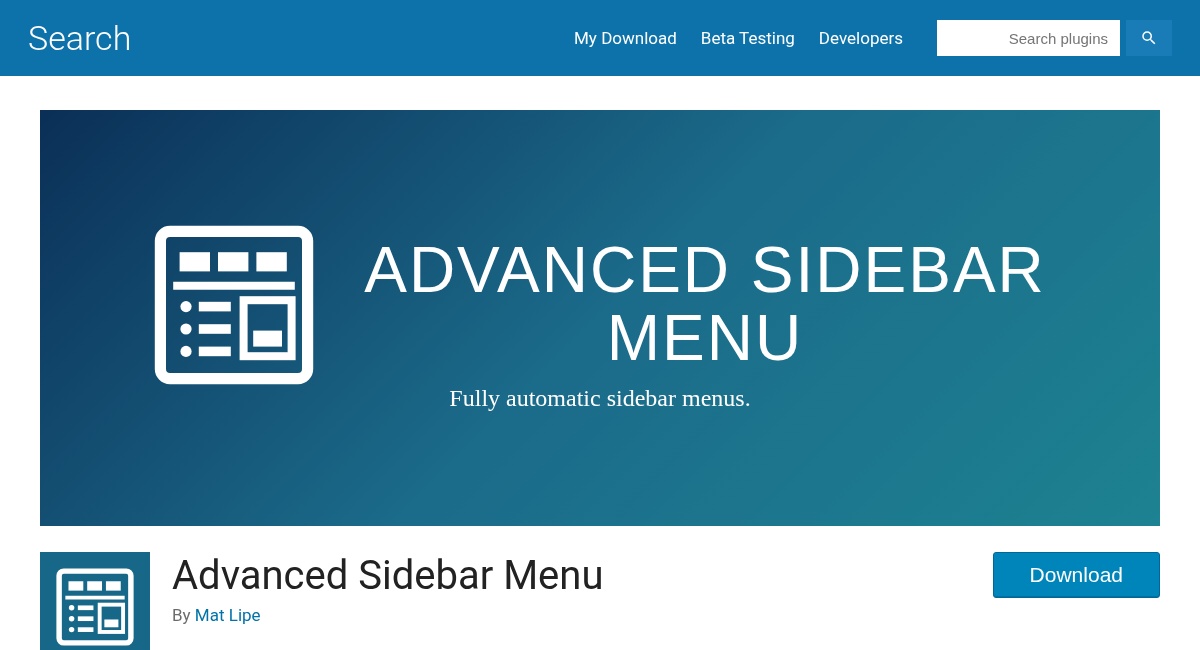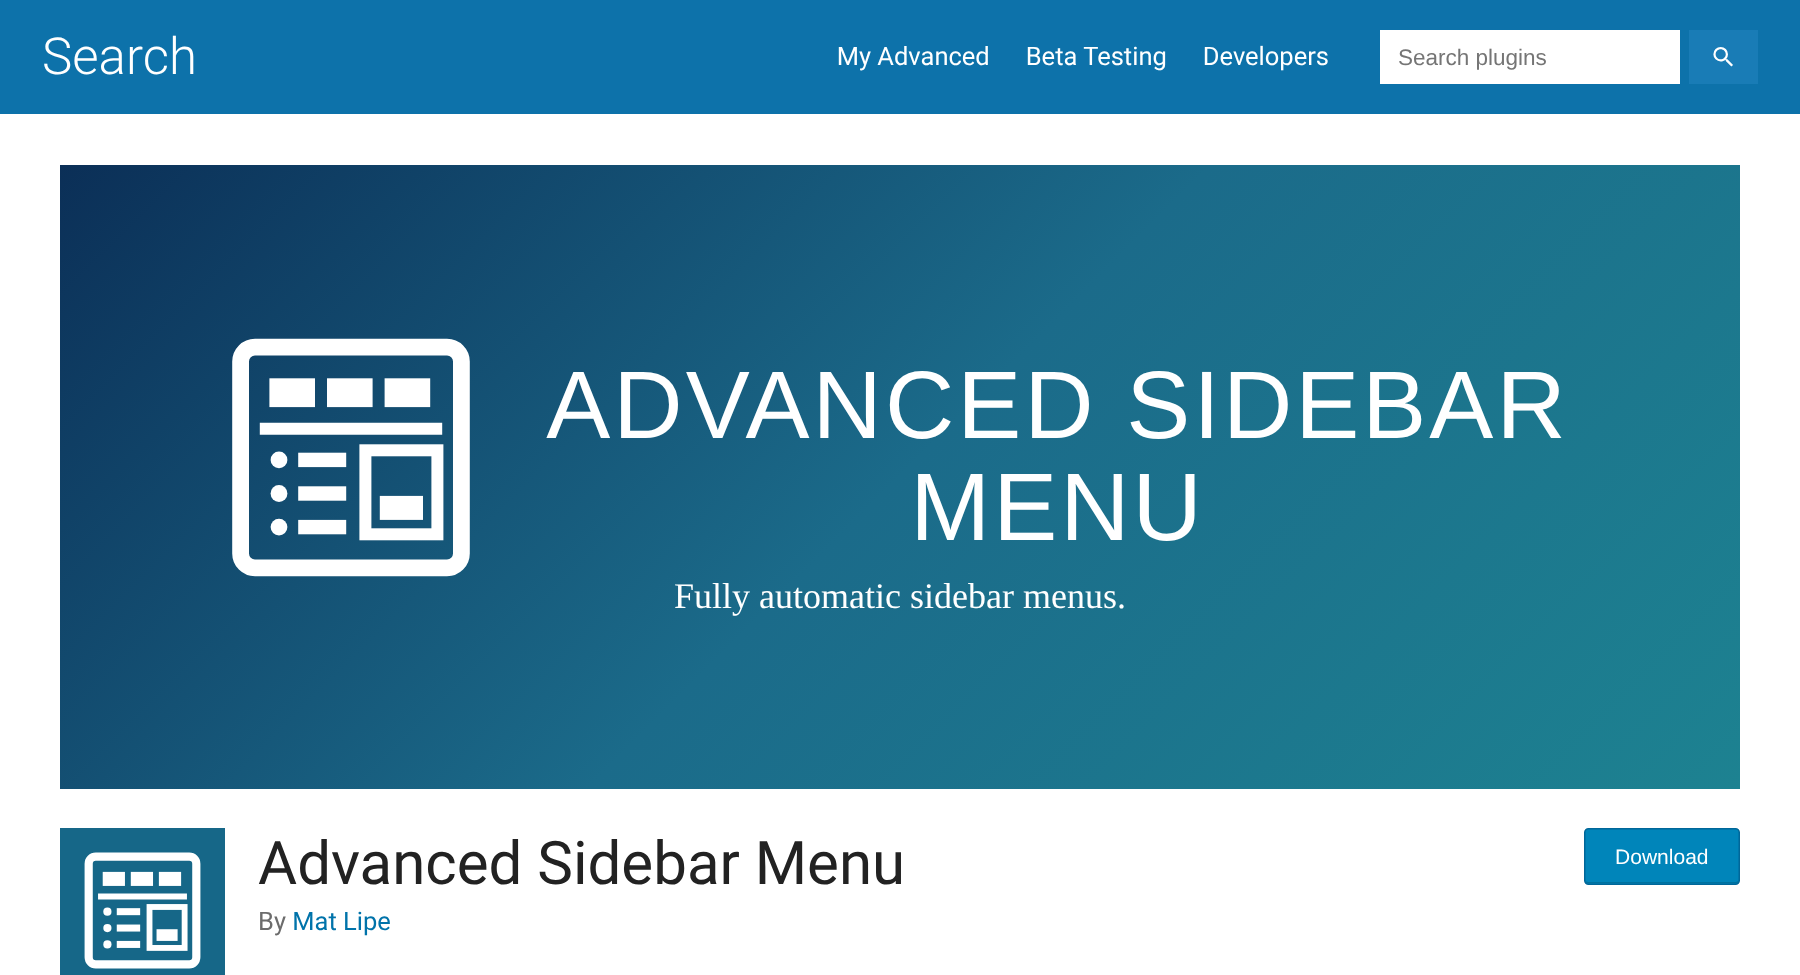--- a/index.html
+++ b/index.html
@@ -26,27 +26,28 @@
     text-decoration: none;
     cursor: pointer;
     padding: 4px 2px;
   }
   .search-wrap {
     display: flex;
     align-items: stretch;
     margin-left: 12px;
   }
   .search-input {
-    width: 200px;
+    width: 183px;
     height: 36px;
     border: none;
     padding: 0 12px;
     font-size: 15px;
     color: #444;
     outline: none;
+    text-align: right;
   }
   .search-btn {
     width: 46px;
     height: 36px;
     background: #197cb6;
     border: none;
     display: flex;
     align-items: center;
     justify-content: center;
     cursor: pointer;
@@ -121,34 +122,34 @@
   }
   .byline {
     font-size: 17px;
     color: #6c6c6c;
   }
   .byline a { color: #0073aa; text-decoration: none; cursor: pointer; }
   .download-btn {
     background: #0085ba;
     color: #fff;
     border: 1px solid #006799;
-    font-size: 14px;
-    padding: 10px 20px;
+    font-size: 21px;
+    padding: 10px 36px;
     border-radius: 3px;
     cursor: pointer;
     box-shadow: inset 0 -1px 0 rgba(0,0,0,0.15);
   }
 </style>
 </head>
 <body>
 
 <div class="topbar">
   <div class="topbar-title">Search</div>
   <div class="topbar-spacer"></div>
-  <a class="topbar-link">My Advanced</a>
+  <a class="topbar-link">My Download</a>
   <a class="topbar-link">Beta Testing</a>
   <a class="topbar-link">Developers</a>
   <div class="search-wrap">
     <input class="search-input" type="text" placeholder="Search plugins" style="">
     <button class="search-btn">
       <svg viewBox="0 0 24 24">
           <path d="M15.5 14h-.79l-.28-.27A6.471 6.471 0 0016 9.5 6.5 6.5 0 109.5 16c1.61 0 3.09-.59 4.23-1.57l.27.28v.79l5 4.99L20.49 19l-4.99-5zm-6 0C7.01 14 5 11.99 5 9.5S7.01 5 9.5 5 14 7.01 14 9.5 11.99 14 9.5 14z"></path>
         </svg>
     </button>
   </div>

